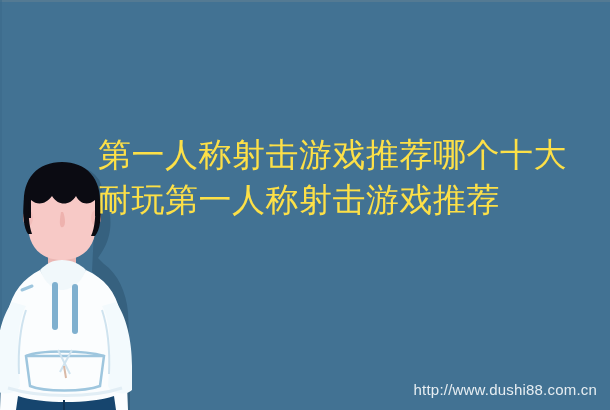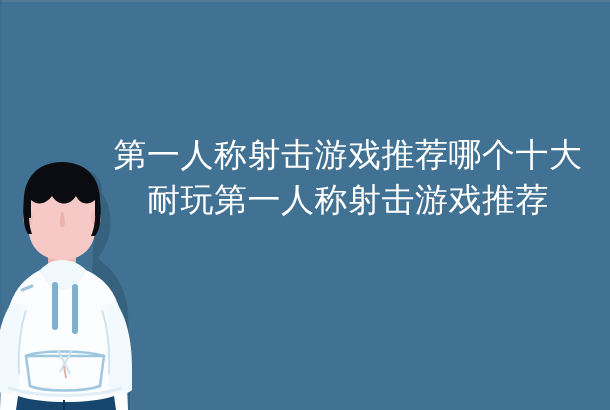--- a/index.html
+++ b/index.html
@@ -51,26 +51,26 @@
   .character svg {
     display: block;
   }
 
   
   .headline {
     position: absolute;
     left: 98px;
     top: 132px;
     width: 500px;
-    color: #ffffff;
+    color: #fde047;
     font-size: 33px;
     line-height: 45px;
     letter-spacing: 0.5px;
     font-weight: 400;
-    text-align: center;
+    text-align: left;
     white-space: normal;
     word-break: break-all;
   }
 
   
   .watermark {
     position: absolute;
     right: 13px;
     bottom: 12px;
     color: #eef3f6;
@@ -150,14 +150,15 @@
 
       <path d="M8 228 C40 238 92 238 122 228" stroke="#e2eef5" stroke-width="3" fill="none"></path>
 
       <path d="M18 236 C42 244 90 244 114 236 L116 250 L16 250 Z" fill="#16456e"></path>
       <path d="M64 240 L64 250" stroke="#0f3355" stroke-width="2" fill="none"></path>
     </svg>
   </div>
 
   <div class="headline">第一人称射击游戏推荐哪个十大耐玩第一人称射击游戏推荐</div>
 
+  <div class="watermark">http://www.dushi88.com.cn</div>
 
 </div>
 
 </body></html>

